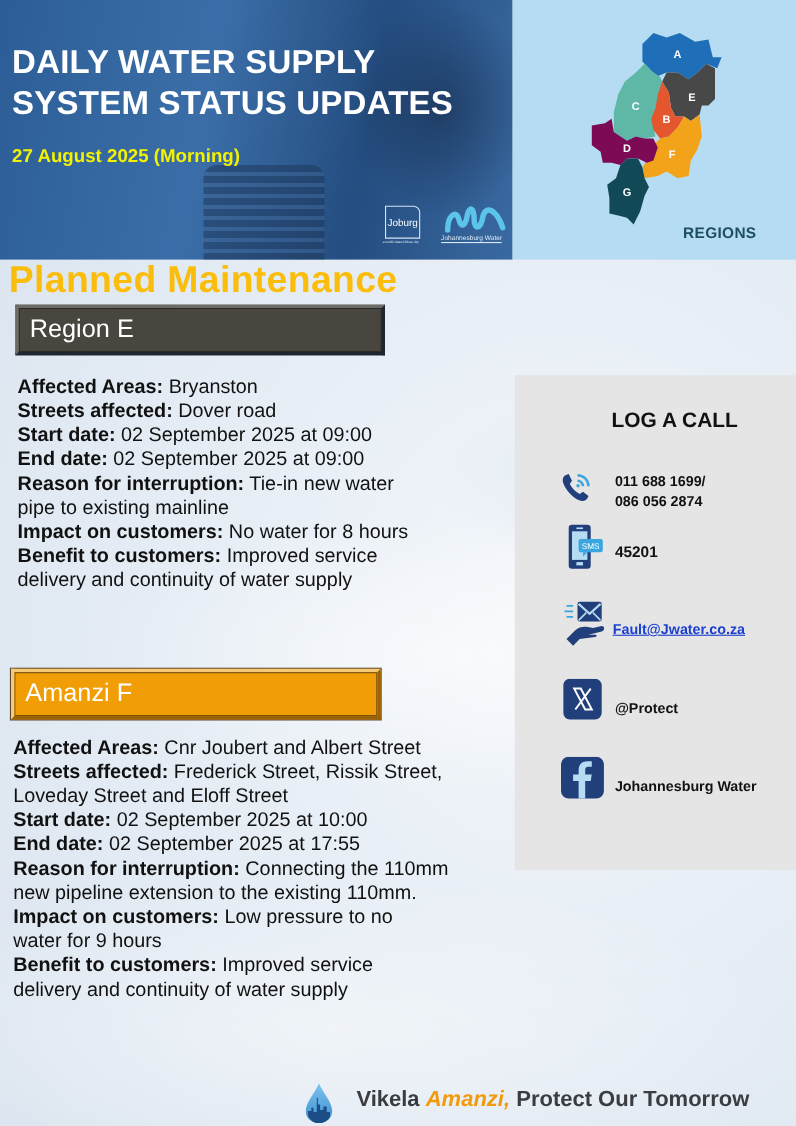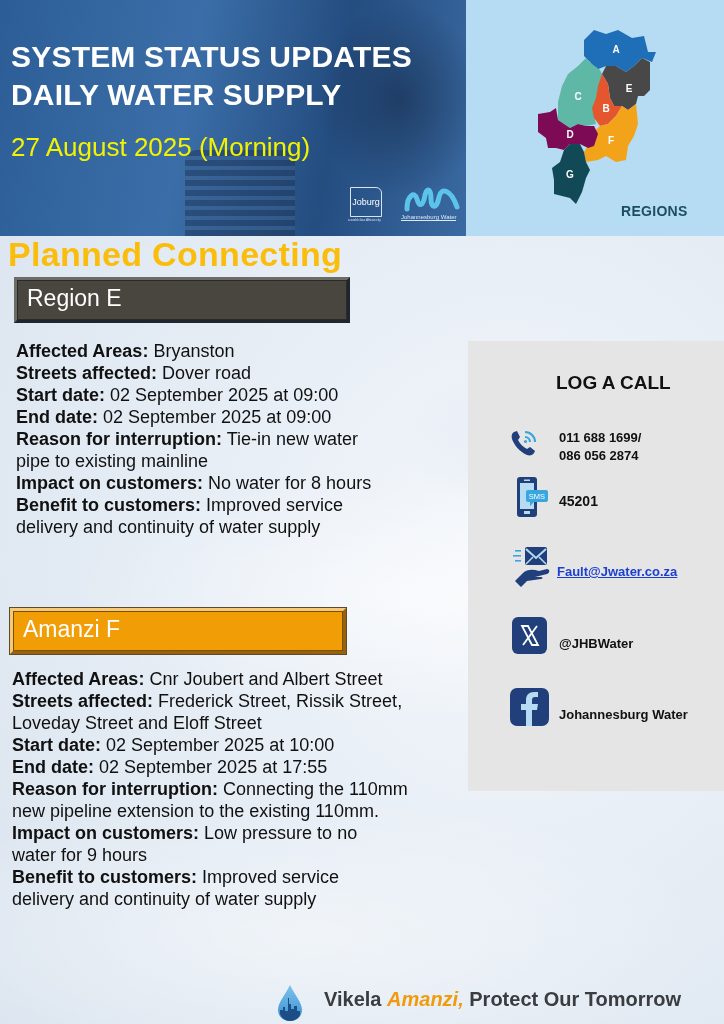--- a/index.html
+++ b/index.html
@@ -33,21 +33,21 @@
     border-radius: 12px 12px 0 0;
     background: repeating-linear-gradient(180deg, rgba(30,55,90,0.55) 0 6px, rgba(60,95,140,0.45) 6px 10px);
   }
   .header-title {
     position: absolute; left: 11px; top: 38px; width: 450px;
     color: #ffffff; font-weight: bold; font-size: 30px; line-height: 38px;
     letter-spacing: 0.2px;
   }
   .header-date {
     position: absolute; left: 11px; top: 132px;
-    color: #f3f200; font-weight: normal; font-size: 26px;
+    color: #f3f200; font-weight: bold; font-size: 17px;
   }
   .logo-joburg {
     position: absolute; left: 350px; top: 187px; width: 40px; height: 36px;
   }
   .logo-joburg .box {
     position: absolute; left: 0; top: 0; width: 32px; height: 30px;
     border: 1px solid #d8e4f2; border-radius: 0 6px 0 0;
     color: #fff; font-size: 9px; text-align: center; line-height: 28px;
   }
   .logo-joburg .tag { position: absolute; left: -2px; top: 31px; font-size: 3px; color: #dde8f5; white-space: nowrap; }
@@ -121,22 +121,22 @@
 </style>
 </head>
 <body>
 
 <div class="bg-swirl"></div>
 
 <div class="header">
   <div class="tap-shape"></div>
   <div class="tap-nozzle"></div>
   <div class="header-title">
+    <div>DAILY WATER SUPPLY</div>
     <div>SYSTEM STATUS UPDATES</div>
-    <div>DAILY WATER SUPPLY</div>
   </div>
   <div class="header-date">27 August 2025 (Morning)</div>
 
   <div class="logo-joburg">
     <div class="box">Joburg</div>
     <div class="tag">a world class African city</div>
   </div>
   <div class="logo-jw">
     <svg width="62" height="30" viewBox="0 0 62 30">
       <path d="M6 24 C6 10, 14 6, 16 14 C18 22, 22 22, 24 10 C26 2, 30 4, 30 14 C30 24, 36 24, 38 12 C40 2, 50 4, 56 22" stroke="#5cc3ea" stroke-width="5" fill="none" stroke-linecap="round"></path>
@@ -167,21 +167,21 @@
       <text x="112" y="100">C</text>
       <text x="104" y="138">D</text>
       <text x="163" y="92">E</text>
       <text x="145" y="144">F</text>
       <text x="104" y="178">G</text>
     </g>
   </svg>
   <div class="regions-label">REGIONS</div>
 </div>
 
-<div class="pm-title">Planned Connecting</div>
+<div class="pm-title">Planned Maintenance</div>
 
 <div class="region-banner banner-e">
   <span class="label">Region E</span>
 </div>
 <div class="details details-e">
   <p><b>Affected Areas:</b> <span>Bryanston</span></p>
   <p><b>Streets affected:</b> <span>Dover road</span></p>
   <p><b>Start date:</b> <span>02 September 2025 at 09:00</span></p>
   <p><b>End date:</b> <span>02 September 2025 at 09:00</span></p>
   <p style="width:350px"><b>Reason for interruption:</b> <span>Tie-in new water pipe to existing mainline</span></p>
@@ -245,21 +245,21 @@
       <a class="email-link">Fault@Jwater.co.za</a>
     </div>
   </div>
 
   <div class="contact" style="left:44px; top:276px;">
     <svg class="icon" style="left:0; top:0;" width="36" height="38" viewBox="0 0 36 38">
       <rect x="0" y="0" width="35" height="37" rx="6" fill="#213f7a"></rect>
       <path d="M10 9 L16 9 L26 28 L20 28 Z" fill="none" stroke="#ffffff" stroke-width="1.8"></path>
       <path d="M25 9 L11 28" stroke="#ffffff" stroke-width="1.8"></path>
     </svg>
-    <div class="text" style="left:47px; top:18px;">@JHBWater</div>
+    <div class="text" style="left:47px; top:18px;">@Protect</div>
   </div>
 
   <div class="contact" style="left:42px; top:347px;">
     <svg class="icon" style="left:0; top:0;" width="40" height="40" viewBox="0 0 40 40">
       <rect x="0" y="0" width="39" height="38" rx="7" fill="#213f7a"></rect>
       <path d="M22 38 L22 22 L27 22 L28 16 L22 16 L22 12 C22 10, 23 9, 25 9 L28 9 L28 4 L24 4 C19 4, 16 7, 16 12 L16 16 L11 16 L11 22 L16 22 L16 38 Z" fill="#b5dcf2"></path>
     </svg>
     <div class="text" style="left:49px; top:18px;">Johannesburg Water</div>
   </div>
 </div>

